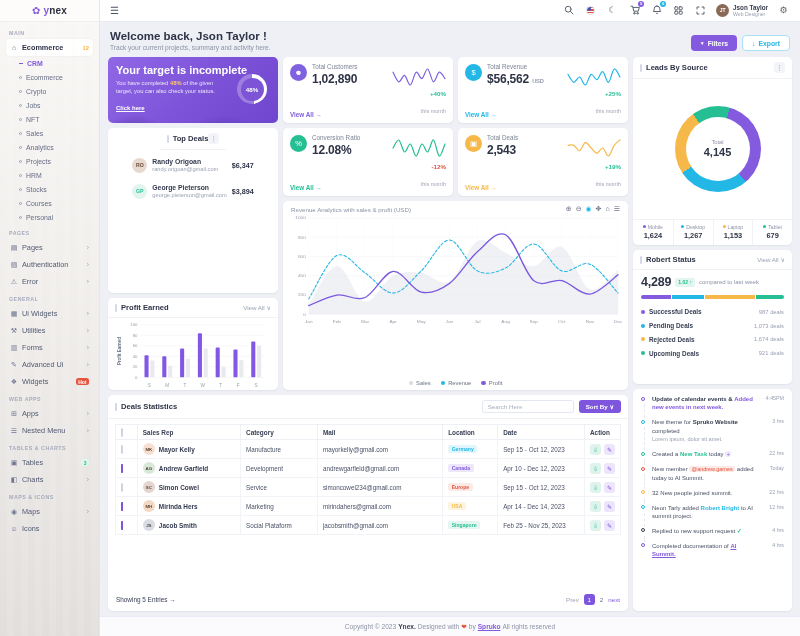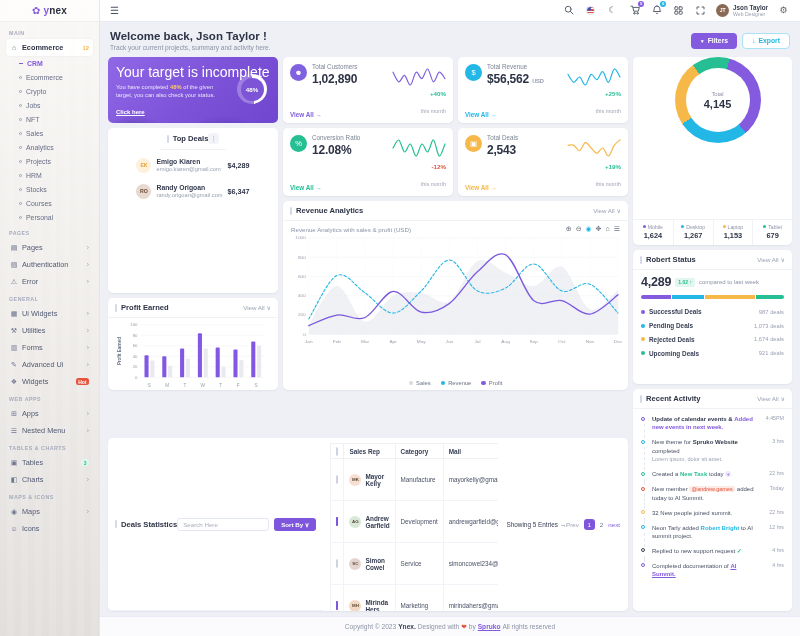--- a/index.html
+++ b/index.html
@@ -40,21 +40,21 @@
   .tb-badge{position:absolute;top:-3px;right:-3px;min-width:6px;height:6px;border-radius:3px;font-size:4.2px;line-height:6px;text-align:center;color:#fff;font-weight:700;padding:0 .5px;}
   .flag{width:9px;height:9px;border-radius:50%;overflow:hidden;
     background-image:linear-gradient(#3f51b5,#3f51b5),repeating-linear-gradient(180deg,#de4f3f 0 1.2px,#fff 1.2px 2.4px);
     background-size:55% 50%,100% 100%;background-position:left top,0 0;background-repeat:no-repeat,repeat;border:.5px solid #d8dbe5;}
   .user{display:flex;align-items:center;gap:4px;cursor:pointer;}
   .user .av{width:13px;height:13px;border-radius:50%;background:#8a6a55;color:#fff;font-size:5px;font-weight:700;display:flex;align-items:center;justify-content:center;}
   .user .nm{font-size:6.3px;font-weight:700;color:#33384a;line-height:1.15;}
   .user .rl{font-size:5.1px;color:#98a0b0;font-weight:400;}
 
   .content{flex:1;min-height:0;display:flex;flex-direction:column;padding:5px 8px 0;}
-  .page-head{display:flex;align-items:center;margin:3px 2px 6px;gap:48px;}
+  .page-head{display:flex;align-items:flex-end;margin:3px 2px 6px;gap:48px;}
   .ph-title{font-size:11.5px;font-weight:700;color:#2e3346;}
   .ph-sub{font-size:6.6px;color:#8c93a6;margin-top:2px;}
   .ph-actions{margin-left:auto;display:flex;gap:5px;}
   .btn-filters{display:flex;align-items:center;gap:3px;background:#845adf;color:#fff;border:none;border-radius:4px;font-size:6.8px;font-weight:700;padding:4px 9px;cursor:pointer;font-family:inherit;}
   .btn-export{display:flex;align-items:center;gap:3px;background:#fff;color:#23b7e5;border:1px solid #a9e1f5;border-radius:4px;font-size:6.8px;font-weight:700;padding:3.5px 9px;cursor:pointer;font-family:inherit;}
 
   .layout{display:flex;gap:5px;flex:1;min-height:0;margin-bottom:5px;}
   .center{width:520px;flex:none;display:grid;grid-template-columns:1fr 1fr 1fr;grid-template-rows:66px 68px 92px 92px 1fr;gap:5px;}
   .rightcol{flex:1;min-width:0;display:flex;flex-direction:column;gap:5px;}
 
@@ -62,21 +62,21 @@
   .card-h{display:flex;align-items:center;padding:5px 7px;border-bottom:1px solid #f0f2f8;}
   .card-title{font-size:7.6px;font-weight:700;color:#2e3346;display:flex;align-items:center;gap:4px;}
   .card-title::before{content:'';width:2px;height:8px;background:#d4d9ea;border-radius:1px;}
   .view-sel{margin-left:auto;font-size:6.2px;color:#9aa1b3;cursor:pointer;}
   .dots-btn{margin-left:auto;width:11px;height:11px;border-radius:3px;background:#f2f4f9;color:#8a90a3;font-size:6.5px;display:flex;align-items:center;justify-content:center;cursor:pointer;}
 
   
   .target{grid-area:1/1;border-radius:5px;background:linear-gradient(135deg,#9068e6 0%,#7c52d8 55%,#6f46cf 100%);color:#fff;padding:7px 8px;position:relative;overflow:hidden;}
   .target::after{content:'';position:absolute;left:0;right:0;bottom:0;height:26px;
     background:radial-gradient(45px 24px at 15% 125%,rgba(74,42,145,.5),transparent 62%),radial-gradient(60px 28px at 68% 135%,rgba(82,48,158,.45),transparent 62%);}
-  .tg-title{font-size:14px;font-weight:400;position:relative;z-index:1;}
+  .tg-title{font-size:11px;font-weight:700;position:relative;z-index:1;}
   .tg-body{font-size:5.8px;color:rgba(255,255,255,.85);line-height:1.45;margin-top:3px;width:102px;position:relative;z-index:1;}
   .tg-pct{color:#ffc968;font-weight:700;}
   .tg-link{display:inline-block;font-size:6px;font-weight:700;color:#fff;text-decoration:underline;margin-top:2.5px;position:relative;z-index:1;cursor:pointer;}
   .ring{position:absolute;right:11px;top:17px;width:30px;height:30px;border-radius:50%;background:conic-gradient(#fff var(--p,48%),rgba(255,255,255,.28) 0);z-index:1;display:flex;}
   .ring::before{content:'';position:absolute;inset:3.5px;border-radius:50%;background:#7d54d6;}
   .ring span{margin:auto;position:relative;font-size:6.2px;font-weight:700;}
 
   
   .stat-card{padding:6px 7px 5px;display:flex;flex-direction:column;justify-content:space-between;}
   .stat-top{display:flex;gap:5px;align-items:flex-start;}
@@ -109,21 +109,21 @@
   .rv-chart{flex:1;padding:0 4px;}
   .rv-legend{display:flex;justify-content:center;gap:10px;font-size:5.8px;color:#6c7385;padding:0 0 4px;}
   .lg-it{display:flex;align-items:center;gap:3px;}
   .lg-dot{width:4.5px;height:4.5px;border-radius:50%;}
 
   
   .profit{grid-area:4/1;display:flex;flex-direction:column;overflow:hidden;}
   .pf-wrap{flex:1;display:flex;align-items:center;justify-content:center;}
 
   
-  .tablecard{grid-area:5/1/6/4;display:flex;flex-direction:row;overflow:hidden;margin-top:43px;}
+  .tablecard{grid-area:5/1/6/4;display:flex;flex-direction:column;overflow:hidden;}
   .search{width:92px;height:13px;border:1px solid #e3e7f0;border-radius:3px;font-size:6.2px;padding:0 5px;color:#6c7385;outline:none;font-family:inherit;margin-left:auto;}
   .search::placeholder{color:#a8aebc;}
   .sortbtn{background:#7e55dd;color:#fff;border:none;border-radius:3px;font-size:6.2px;font-weight:700;padding:3px 7px;margin-left:5px;cursor:pointer;font-family:inherit;}
   .tbl{flex:1;padding:5px 7px 0;overflow:hidden;}
   table{width:100%;border-collapse:collapse;}
   th{font-size:6.4px;font-weight:700;color:#3a4156;text-align:left;border:1px solid #eef0f6;padding:3.5px 5px;}
   td{font-size:6.3px;color:#4a5166;border:1px solid #f1f3f8;padding:3px 5px;}
   .cb{width:7px;height:7px;border:1px solid #cdd3e0;border-radius:1.5px;position:relative;cursor:pointer;background:#fff;}
   .cb.on{background:#7e55dd;border-color:#7e55dd;}
   .cb.on::after{content:'✓';color:#fff;font-size:5px;position:absolute;top:-0.5px;left:1px;}
@@ -137,21 +137,21 @@
   .abtn.p{background:#ece5fb;color:#845adf;}
   .tbl-f{display:flex;align-items:center;padding:5px 8px 6px;font-size:6.4px;color:#3a4156;}
   .pag{margin-left:auto;display:flex;align-items:center;gap:5px;font-size:6.2px;color:#9aa1b3;}
   .pag .pg{cursor:pointer;color:#6c7385;}
   .pag .pg.active{background:#7e55dd;color:#fff;width:11px;height:11px;border-radius:3px;display:flex;align-items:center;justify-content:center;}
   .pag .prev{cursor:pointer;}
   .pag .next{color:#7e55dd;cursor:pointer;}
 
   
   .leads{height:188px;flex:none;display:flex;flex-direction:column;overflow:hidden;}
-  .donut-wrap{flex:1;display:flex;align-items:flex-start;justify-content:center;position:relative;padding-left:10px;}
+  .donut-wrap{flex:1;display:flex;align-items:center;justify-content:center;position:relative;padding-left:10px;}
   .donut{width:86px;height:86px;border-radius:50%;position:relative;}
   .donut::after{content:'';position:absolute;inset:11px;background:#fff;border-radius:50%;}
   .donut-c{position:absolute;inset:0;display:flex;flex-direction:column;align-items:center;justify-content:center;z-index:1;}
   .dc-l{font-size:5.8px;color:#8c93a6;}
   .dc-v{font-size:11px;font-weight:700;color:#2e3346;margin-top:1px;}
   .leads-legend{display:grid;grid-template-columns:repeat(4,1fr);border-top:1px solid #f0f2f8;flex:none;}
   .ll-cell{padding:4px 1px 5px;text-align:center;border-left:1px solid #f0f2f8;}
   .ll-cell:first-child{border-left:none;}
   .ll-lab{font-size:5.1px;color:#8c93a6;display:flex;align-items:center;justify-content:center;gap:2px;white-space:nowrap;}
   .ll-dot{width:3px;height:3px;border-radius:50%;flex:none;}
@@ -485,43 +485,39 @@
             </div>
           </div>
 
           <div class="card topdeals">
             <div class="card-h">
                 <span class="card-title">Top Deals</span>
               <span class="dots-btn">⋮</span>
               </div>
             <div class="td-list" id="tdList">
                 <div class="td-item">
-                  <span class="td-av" style="background: rgb(253, 241, 220); color: rgb(232, 163, 60);">EK</span>
-                  <div>
-                    <div class="td-name">Emigo Kiaren</div>
-                    <div class="td-mail">emigo.kiaren@gmail.com</div>
-                  </div>
-                  <span class="td-amt">$4,289</span>
-                </div>
-                <div class="td-item">
                   <span class="td-av" style="background: rgb(231, 217, 207); color: rgb(107, 74, 54);">RO</span>
                   <div>
                     <div class="td-name">Randy Origoan</div>
                     <div class="td-mail">randy.origoan@gmail.com</div>
                   </div>
                   <span class="td-amt">$6,347</span>
                 </div>
+                <div class="td-item">
+                  <span class="td-av" style="background: rgb(225, 245, 238); color: rgb(38, 191, 148);">GP</span>
+                  <div>
+                    <div class="td-name">George Pieterson</div>
+                    <div class="td-mail">george.pieterson@gmail.com</div>
+                  </div>
+                  <span class="td-amt">$3,894</span>
+                </div>
               </div>
           </div>
 
           <div class="card revenue">
-            <div class="card-h">
-                <span class="card-title">Revenue Analytics</span>
-              <span class="view-sel"><span>View All</span> ∨</span>
-              </div>
             <div class="rv-sub">
                 <span>Revenue Analytics with sales &amp; profit (USD)</span>
               <span class="rv-tools" id="rvTools">
                   <span>⊕</span>
                   <span>⊖</span>
                   <span class="sel">◉</span>
                   <span>✥</span>
                   <span>⌂</span>
                   <span>☰</span>
                 </span>
@@ -763,20 +759,24 @@
                   <span class="pg">2</span>
                   <span class="next">next</span>
                 </span>
             </div>
           </div>
         </div>
 
         <div class="rightcol">
 
           <div class="card leads">
+            <div class="card-h">
+                <span class="card-title">Leads By Source</span>
+              <span class="dots-btn">⋮</span>
+              </div>
             <div class="donut-wrap">
               <div class="donut" id="donut" style="background: conic-gradient(from 16deg, rgb(132, 90, 223) 0%, rgb(132, 90, 223) 34.3849%, rgb(35, 183, 229) 34.3849%, rgb(35, 183, 229) 61.2111%, rgb(245, 184, 73) 61.2111%, rgb(245, 184, 73) 85.6235%, rgb(38, 191, 148) 85.6235%, rgb(38, 191, 148) 100%);">
                 <div class="donut-c">
                     <span class="dc-l">Total</span>
                     <span class="dc-v">4,145</span>
                   </div>
               </div>
             </div>
             <div class="leads-legend" id="leadsLegend">
                 <div class="ll-cell">
@@ -846,24 +846,20 @@
                   <div class="st-item">
                     <span class="st-dot" style="background: rgb(38, 191, 148);"></span>
                     <span>Upcoming Deals</span>
                     <span class="cnt">921 deals</span>
                   </div>
                 </div>
             </div>
           </div>
 
           <div class="card activity">
-            <div class="card-h">
-                <span class="card-title">Recent Activity</span>
-              <span class="view-sel"><span>View All</span> ∨</span>
-              </div>
             <div class="ac-body" id="acBody">
                 <div class="ac-item"><span class="ac-dot" style="border-color: rgb(132, 90, 223);"></span><span class="ac-line"></span><span><span class="sg-b">Update of calendar events &amp; </span><span class="sg-p">Added new events in next week.</span></span><span class="ac-time">4:45PM</span></div>
                 <div class="ac-item"><span class="ac-dot" style="border-color: rgb(35, 183, 229);"></span><span class="ac-line"></span><span><span>New theme for </span><span class="sg-b">Spruko Website</span><span> completed</span></span><div class="ac-sub">Lorem ipsum, dolor sit amet.</div><span class="ac-time">3 hrs</span></div>
                 <div class="ac-item"><span class="ac-dot" style="border-color: rgb(38, 191, 148);"></span><span class="ac-line"></span><span><span>Created a </span><span class="sg-s">New Task</span><span> today </span><span class="sg-plus">+</span></span><span class="ac-time">22 hrs</span></div>
                 <div class="ac-item"><span class="ac-dot" style="border-color: rgb(230, 83, 60);"></span><span class="ac-line"></span><span><span>New member </span><span class="sg-bd">@andrew.garnes</span><span> added today to AI Summit.</span></span><span class="ac-time">Today</span></div>
                 <div class="ac-item"><span class="ac-dot" style="border-color: rgb(245, 184, 73);"></span><span class="ac-line"></span><span><span>32 New people joined summit.</span></span><span class="ac-time">22 hrs</span></div>
                 <div class="ac-item"><span class="ac-dot" style="border-color: rgb(35, 183, 229);"></span><span class="ac-line"></span><span><span>Neon Tarly added </span><span class="sg-i">Robert Bright</span><span> to AI summit project.</span></span><span class="ac-time">12 hrs</span></div>
                 <div class="ac-item"><span class="ac-dot" style="border-color: rgb(59, 63, 78);"></span><span class="ac-line"></span><span><span>Replied to new support request </span><span class="sg-ck">✓</span></span><span class="ac-time">4 hrs</span></div>
                 <div class="ac-item"><span class="ac-dot" style="border-color: rgb(132, 90, 223);"></span><span><span>Completed documentation of </span><span class="sg-u">AI Summit.</span></span><span class="ac-time">4 hrs</span></div>
               </div>

